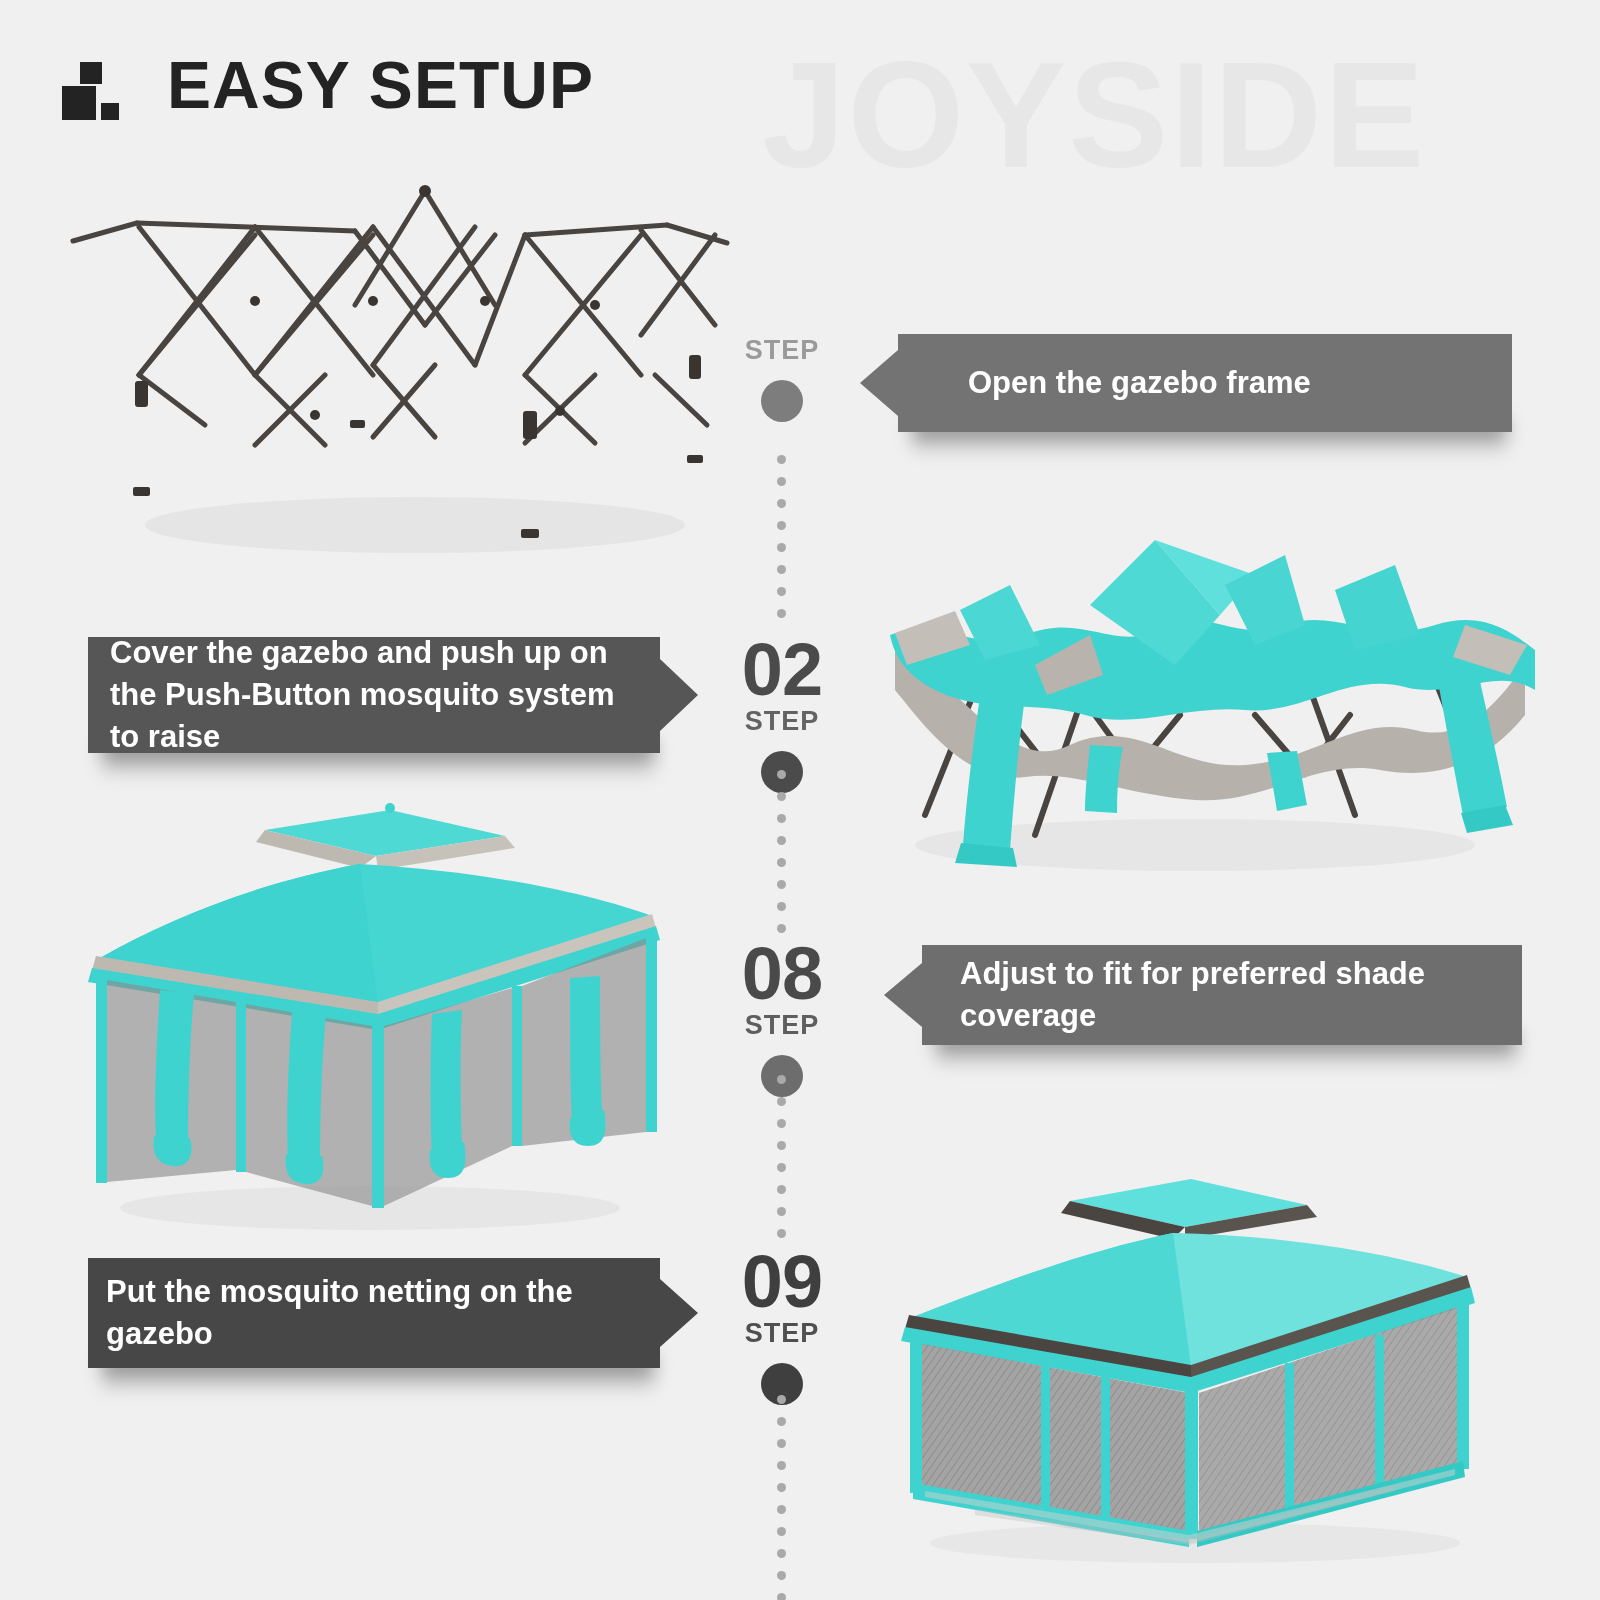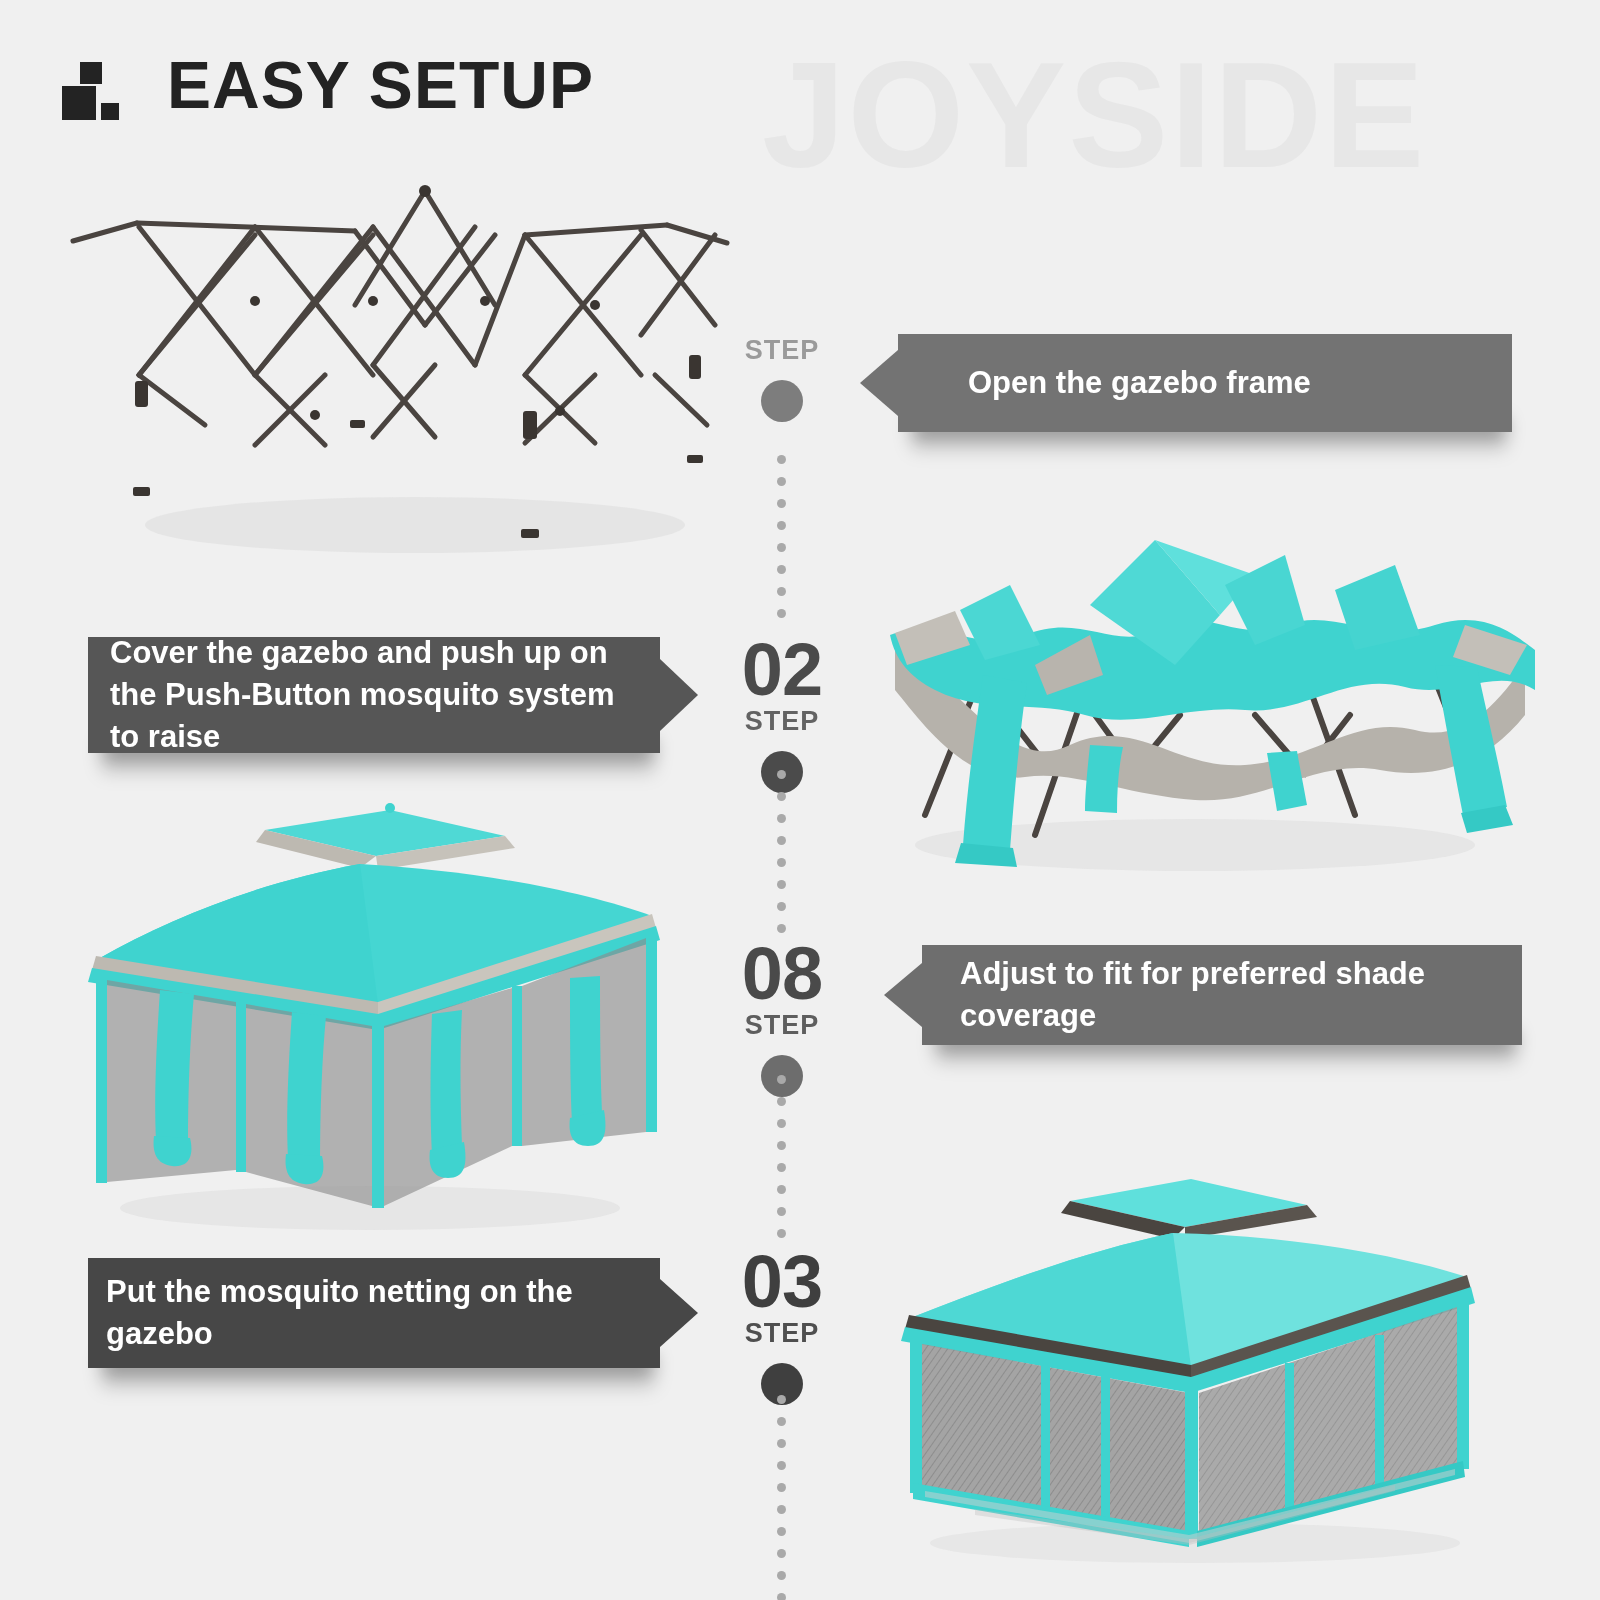--- a/index.html
+++ b/index.html
@@ -336,21 +336,21 @@
       <path d="M58 348 L334 396 L334 412 L58 364 Z" fill="#3fd3cf"></path>
       <path d="M342 396 L608 326 L610 342 L342 412 Z" fill="#35c9c5"></path>
 
       <path d="M70 356 L334 400 L600 334 L600 340 L334 408 L70 362 Z" fill="#cfcfcf" opacity=".5"></path>
 
       <path d="M120 374 L334 404 L540 350 L540 356 L334 410 L120 380 Z" fill="#bdbdbd" opacity=".35"></path>
     </svg>
   </div>
 
   <div class="step-marker" style="left:687px;top:1248px;">
-    <div class="step-num" style="color:#3f3f3f">03</div>
+    <div class="step-num" style="color:#3f3f3f">09</div>
     <div class="step-word" style="color:#4f4f4f">STEP</div>
     <div class="step-dot" style="background:#3f3f3f"></div>
   </div>
 
   <div class="callout" style="left:88px;top:1258px;width:572px;height:110px;">
     <div class="cshadow" style="left:14px;top:98px;width:552px;height:36px;"></div>
     <div class="box" style="width:572px;height:110px;background:#474747;padding:0 40px 0 18px;">
       <div class="txt">Put the mosquito netting on the gazebo</div>
       <div class="notch" style="right:-38px;top:21px;border-top:34px solid transparent;border-bottom:34px solid transparent;border-left:38px solid #474747;"></div>
     </div>

